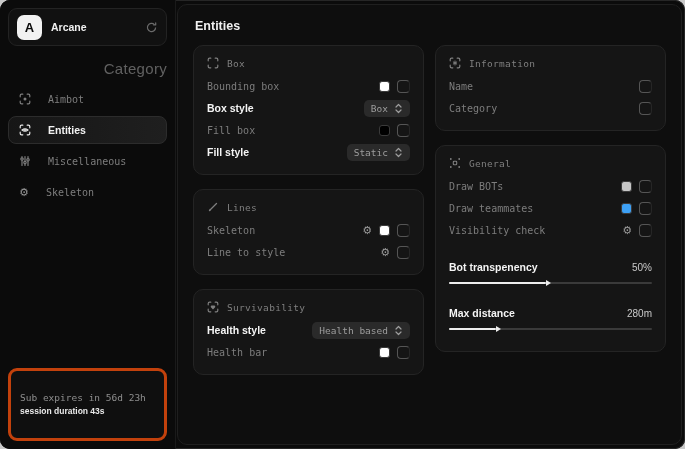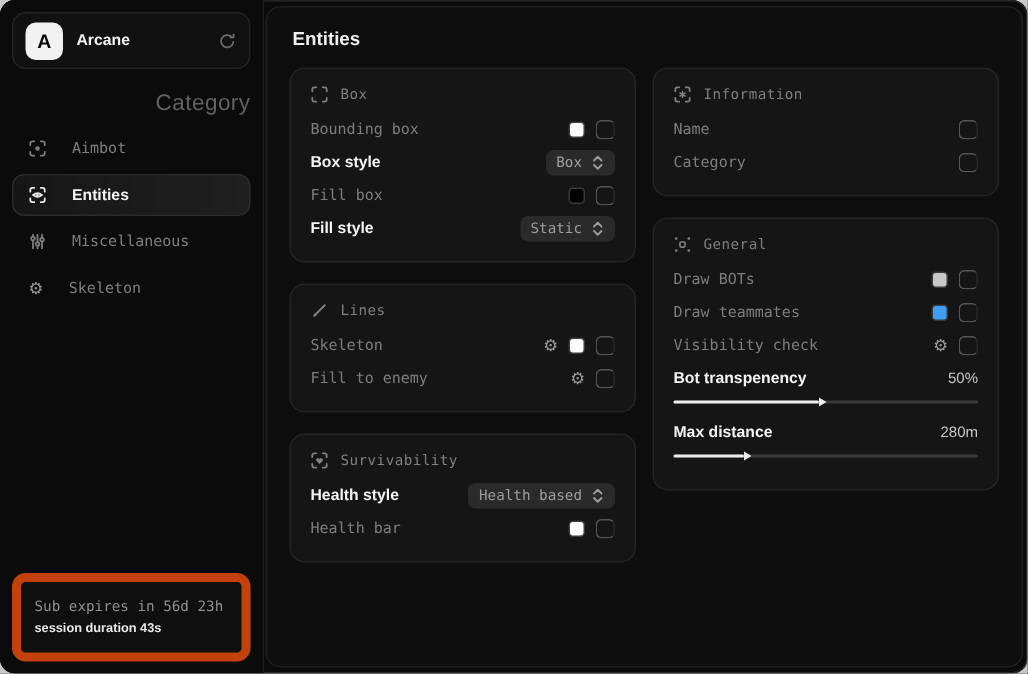--- a/index.html
+++ b/index.html
@@ -17,21 +17,21 @@
   .brand-sub{color:#8d8d8d;font-size:8.5px;font-family:"DejaVu Sans Mono",monospace;}
   .brand-ico{flex:0 0 auto;display:flex;opacity:.75;}
   .cat-label{color:#616161;font-size:15px;font-family:Liberation Sans, sans-serif;margin:14px 0 8px 6px;letter-spacing:.3px;text-align:right;}
   .nav{display:flex;flex-direction:column;gap:3px;}
   .nav-item{display:flex;align-items:center;gap:17px;height:26px;padding:0 10px;border-radius:8px;
             color:#7e7e7e;font-size:10px;font-family:"DejaVu Sans Mono",monospace;border:1px solid transparent;}
   .nav-item.sel{background:linear-gradient(90deg,#161616,#1f1f1f);border:1px solid #2c2c2c;
                 color:#f2f2f2;font-family:"Liberation Sans","DejaVu Sans",sans-serif;font-weight:700;font-size:10.5px;}
   .nav-item svg{flex:0 0 auto;}
   .spacer{flex:1;}
-  .sub-box{background:#0f0f0f;border:6px solid #c2410c;border-radius:9px;padding:10px 9px;line-height:1.5;}
+  .sub-box{background:#0f0f0f;border:3px solid #c2410c;border-radius:9px;padding:20px 9px;line-height:1.5;}
   .sub-line1{color:#8f8f8f;font-size:9.5px;font-family:"DejaVu Sans Mono",monospace;white-space:nowrap;}
   .sub-line2{color:#e9e9e9;font-size:8.5px;font-weight:700;}
   
   .main{position:absolute;left:177px;top:4px;right:3px;bottom:4px;background:#0e0e0e;border:1px solid #1f1f1f;
         border-radius:10px;padding:12px 15px;box-sizing:border-box;overflow:hidden;}
   .page-title{color:#f0f0f0;font-size:12.5px;font-weight:700;margin:2px 0 12px 2px;}
   .cols{display:flex;gap:11px;align-items:flex-start;justify-content:center;}
   .col{flex:1;display:flex;flex-direction:column;gap:14px;min-width:0;}
   .card{background:#151515;border:1px solid #242424;border-radius:10px;padding:11px 13px;box-sizing:border-box;}
   .card-head{display:flex;align-items:center;gap:8px;color:#7f7f7f;font-size:9.5px;
@@ -39,21 +39,21 @@
   .row{display:flex;align-items:center;justify-content:space-between;height:22px;}
   .lbl{color:#7d7d7d;font-size:10px;font-family:"DejaVu Sans Mono",monospace;}
   .lbl.bright{color:#f4f4f4;font-size:10.5px;font-weight:700;font-family:"Liberation Sans","DejaVu Sans",sans-serif;}
   .ctrls{display:flex;align-items:center;gap:7px;}
   .checkbox{width:13px;height:13px;border-radius:4px;border:1.5px solid #555555;border-right-color:#262626;
             box-sizing:border-box;background:transparent;}
   .swatch{width:11px;height:11px;border-radius:3px;border:1px solid #3a3a3a;box-sizing:border-box;}
   .gear{color:#9a9a9a;font-size:11px;line-height:1;font-family:"DejaVu Sans",sans-serif;}
   .dropdown{display:flex;align-items:center;gap:6px;background:#2a2a2a;border-radius:5px;padding:3px 7px;
             color:#9d9d9d;font-size:9.5px;font-family:"DejaVu Sans Mono",monospace;}
-  .slider-row{margin:2px 0 7px;}
+  .slider-row{margin:17px 0 7px;}
   .slider-head{display:flex;align-items:center;justify-content:space-between;height:18px;}
   .slider-val{color:#c9c9c9;font-size:10px;}
   .slider{position:relative;height:8px;margin-top:3px;}
   .track{position:absolute;left:0;right:0;top:3px;height:2px;background:#3a3a3a;border-radius:2px;}
   .fill{position:absolute;left:0;top:3px;height:2px;background:#ededed;border-radius:2px;}
   .fill:after{content:"";position:absolute;right:-5px;top:-2.5px;width:0;height:0;
               border-left:5px solid #ededed;border-top:3.5px solid transparent;border-bottom:3.5px solid transparent;}
   svg{display:block;}
 </style>
 </head>
@@ -198,21 +198,21 @@
           <div class="row">
             <span class="lbl">Skeleton</span>
             <span class="ctrls">
               <span class="gear">⚙</span>
               <span class="swatch" style="background: rgb(255, 255, 255);"></span>
               <span class="checkbox"></span>
             </span>
           </div>
 
           <div class="row">
-            <span class="lbl">Fill to enemy</span>
+            <span class="lbl">Line to style</span>
             <span class="ctrls">
               <span class="gear">⚙</span>
               <span class="checkbox"></span>
             </span>
           </div>
         </div>
 
         <div class="card">
           <div class="card-head">
             <span>

